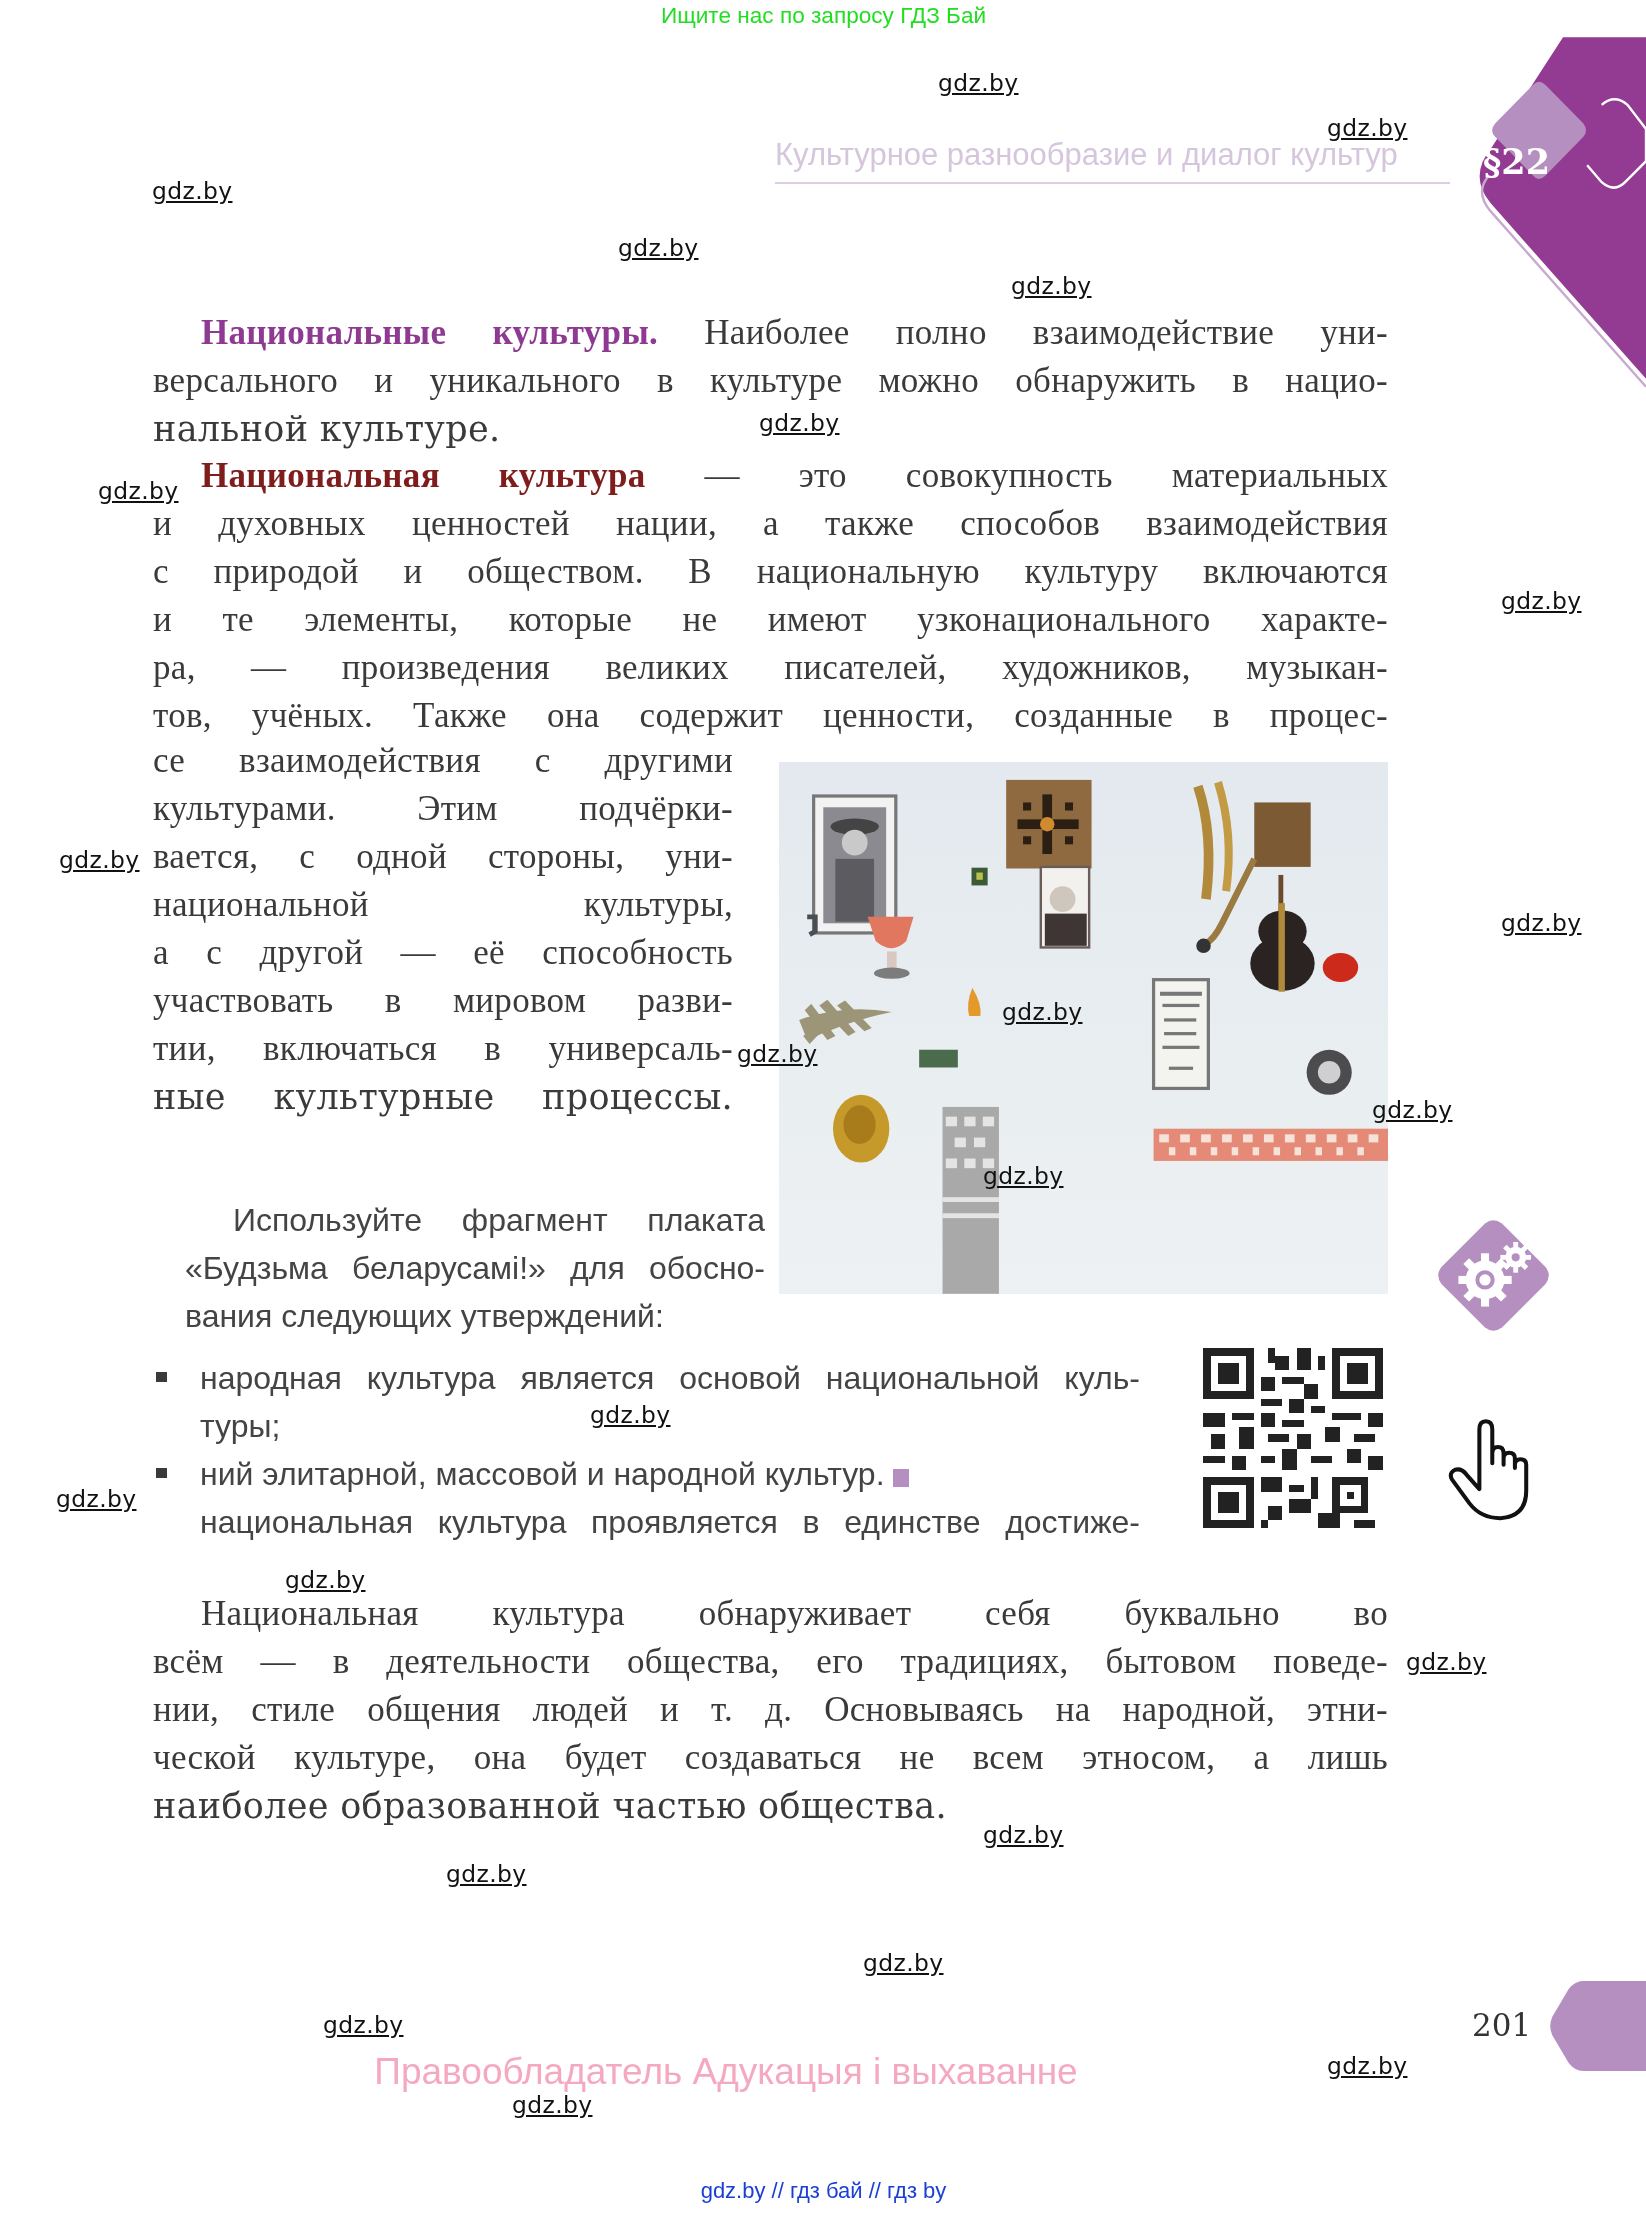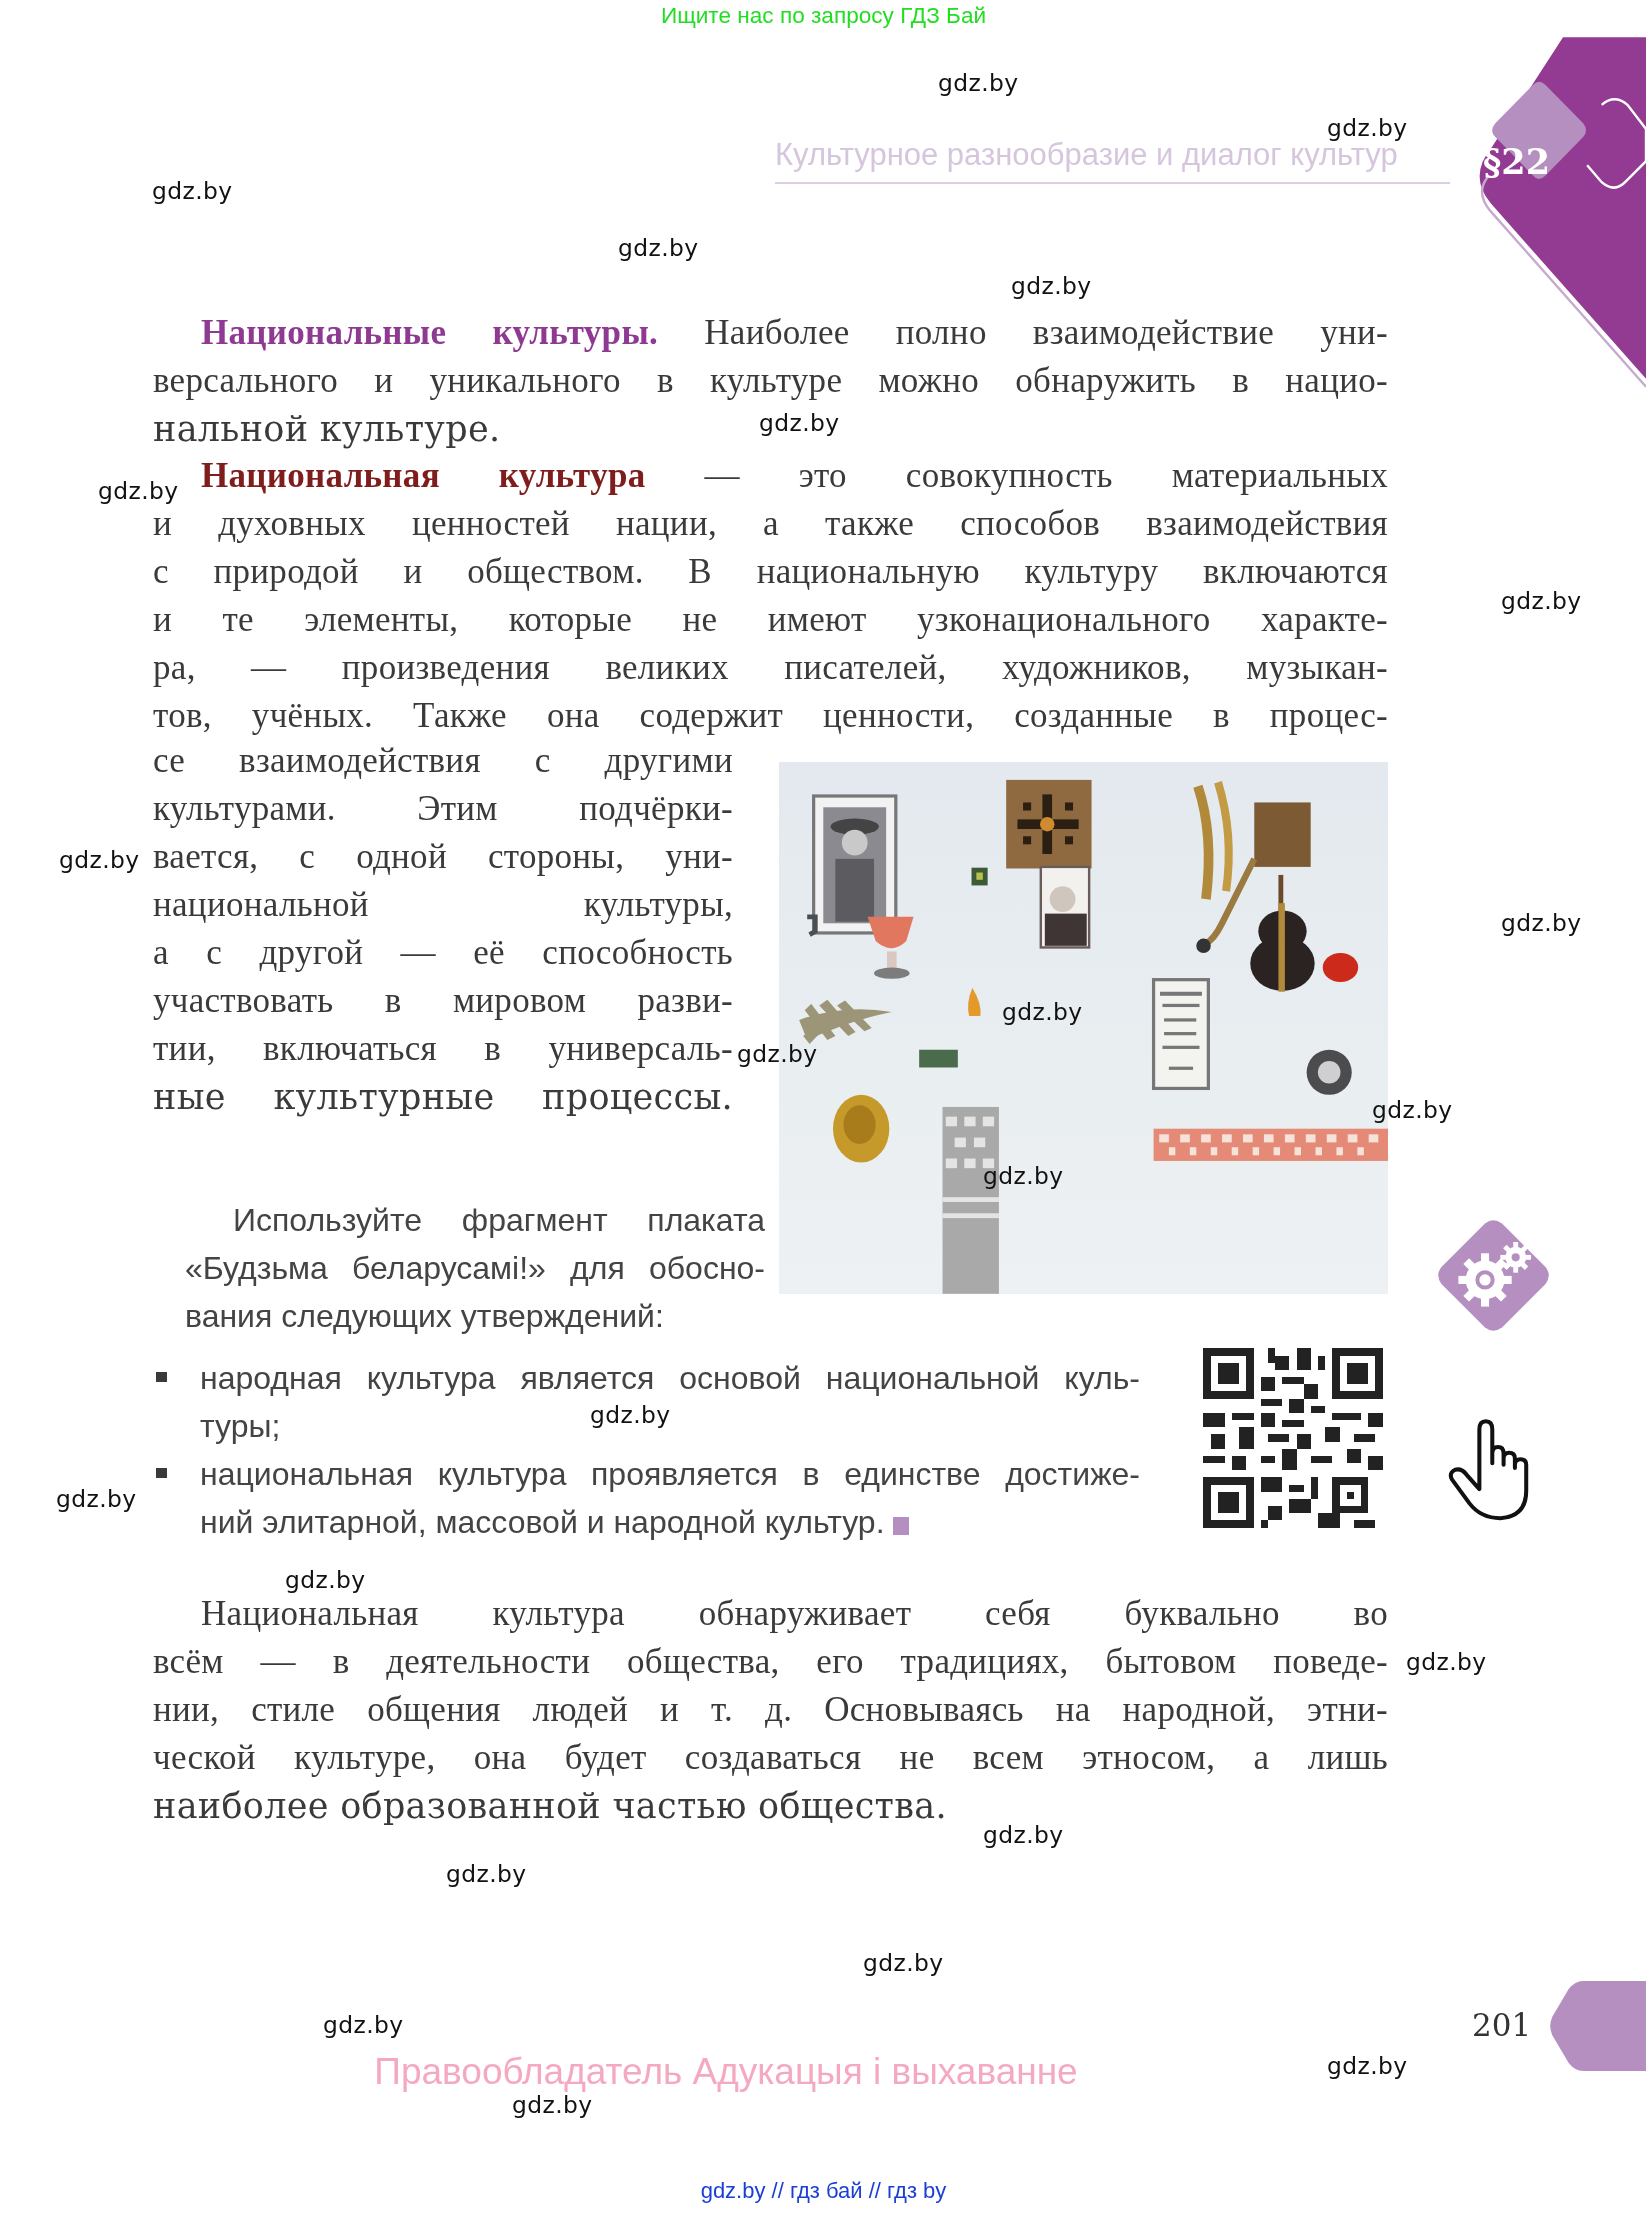--- a/index.html
+++ b/index.html
@@ -14,21 +14,21 @@
   .top-banner {
     position: absolute; left: 0; width: 1647px; top: 3.2px; text-align: center;
     font-family: "Liberation Sans", sans-serif; font-size: 22.6px; color: #22dd22;
   }
   .footer-links {
     position: absolute; left: 0; width: 1647px; top: 2178px; text-align: center;
     font-family: "Liberation Sans", sans-serif; font-size: 22px; color: #1a3fd6;
   }
   .watermark {
     position: absolute; font-family: "DejaVu Sans", sans-serif; font-size: 23.4px;
-    color: #111; white-space: nowrap; letter-spacing: 0.4px;
+    color: #111; white-space: nowrap; letter-spacing: 0.4px; text-decoration: underline;
   }
 
   
   .running-head {
     position: absolute; left: 775px; top: 137px;
     font-family: "Liberation Sans", sans-serif; font-size: 31px; color: #d6c6dd;
     white-space: nowrap;
   }
   .running-rule {
     position: absolute; left: 775px; top: 182px; width: 675px; height: 2.4px; background: #dccde2;
@@ -280,22 +280,22 @@
 </div>
 
 <ul class="task bullets">
   <li>
     <span class="sq"></span>
     <span style="display:block; text-align:justify; text-align-last:justify;">народная культура является основой национальной куль-</span>
     <span style="display:block;">туры;</span>
   </li>
   <li>
     <span class="sq"></span>
+    <span style="display:block;"><span>ний элитарной, массовой и народной культур.</span><span class="end-mark"></span></span>
     <span style="display:block; text-align:justify; text-align-last:justify;">национальная культура проявляется в единстве достиже-</span>
-    <span style="display:block;"><span>ний элитарной, массовой и народной культур.</span><span class="end-mark"></span></span>
   </li>
 </ul>
 
 <svg class="gear-badge" viewBox="0 0 145 145" xmlns="http://www.w3.org/2000/svg">
   <path d="M62 8 Q72 0 83 8 L137 62 Q145 72 137 83 L83 137 Q72 145 62 137 L8 83 Q0 72 8 62 Z" fill="#b48fc0"></path>
   <g fill="#ffffff">
     <circle cx="62" cy="78" r="24"></circle>
     <g transform="translate(62 78)">
       <rect x="-5" y="-33" width="10" height="12"></rect>
         <rect x="-5" y="21" width="10" height="12"></rect>

